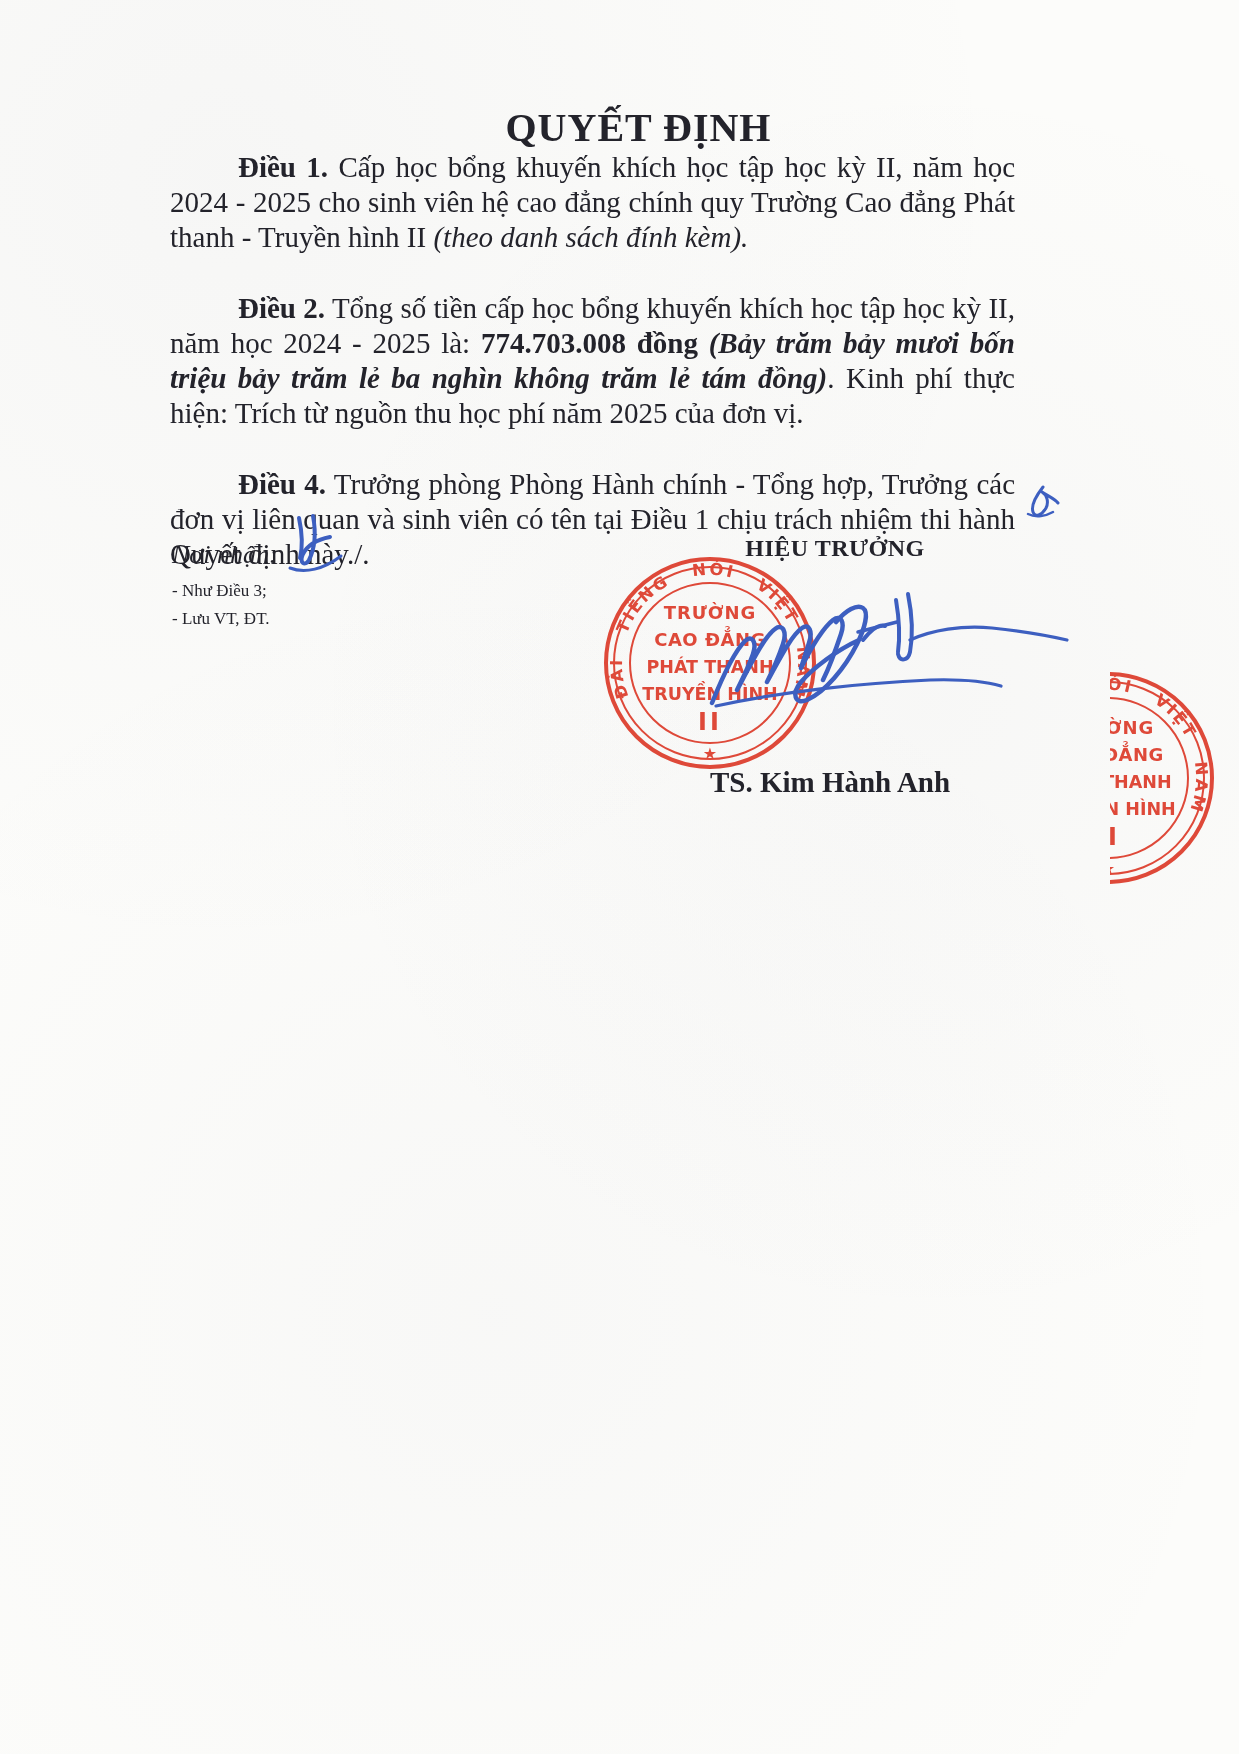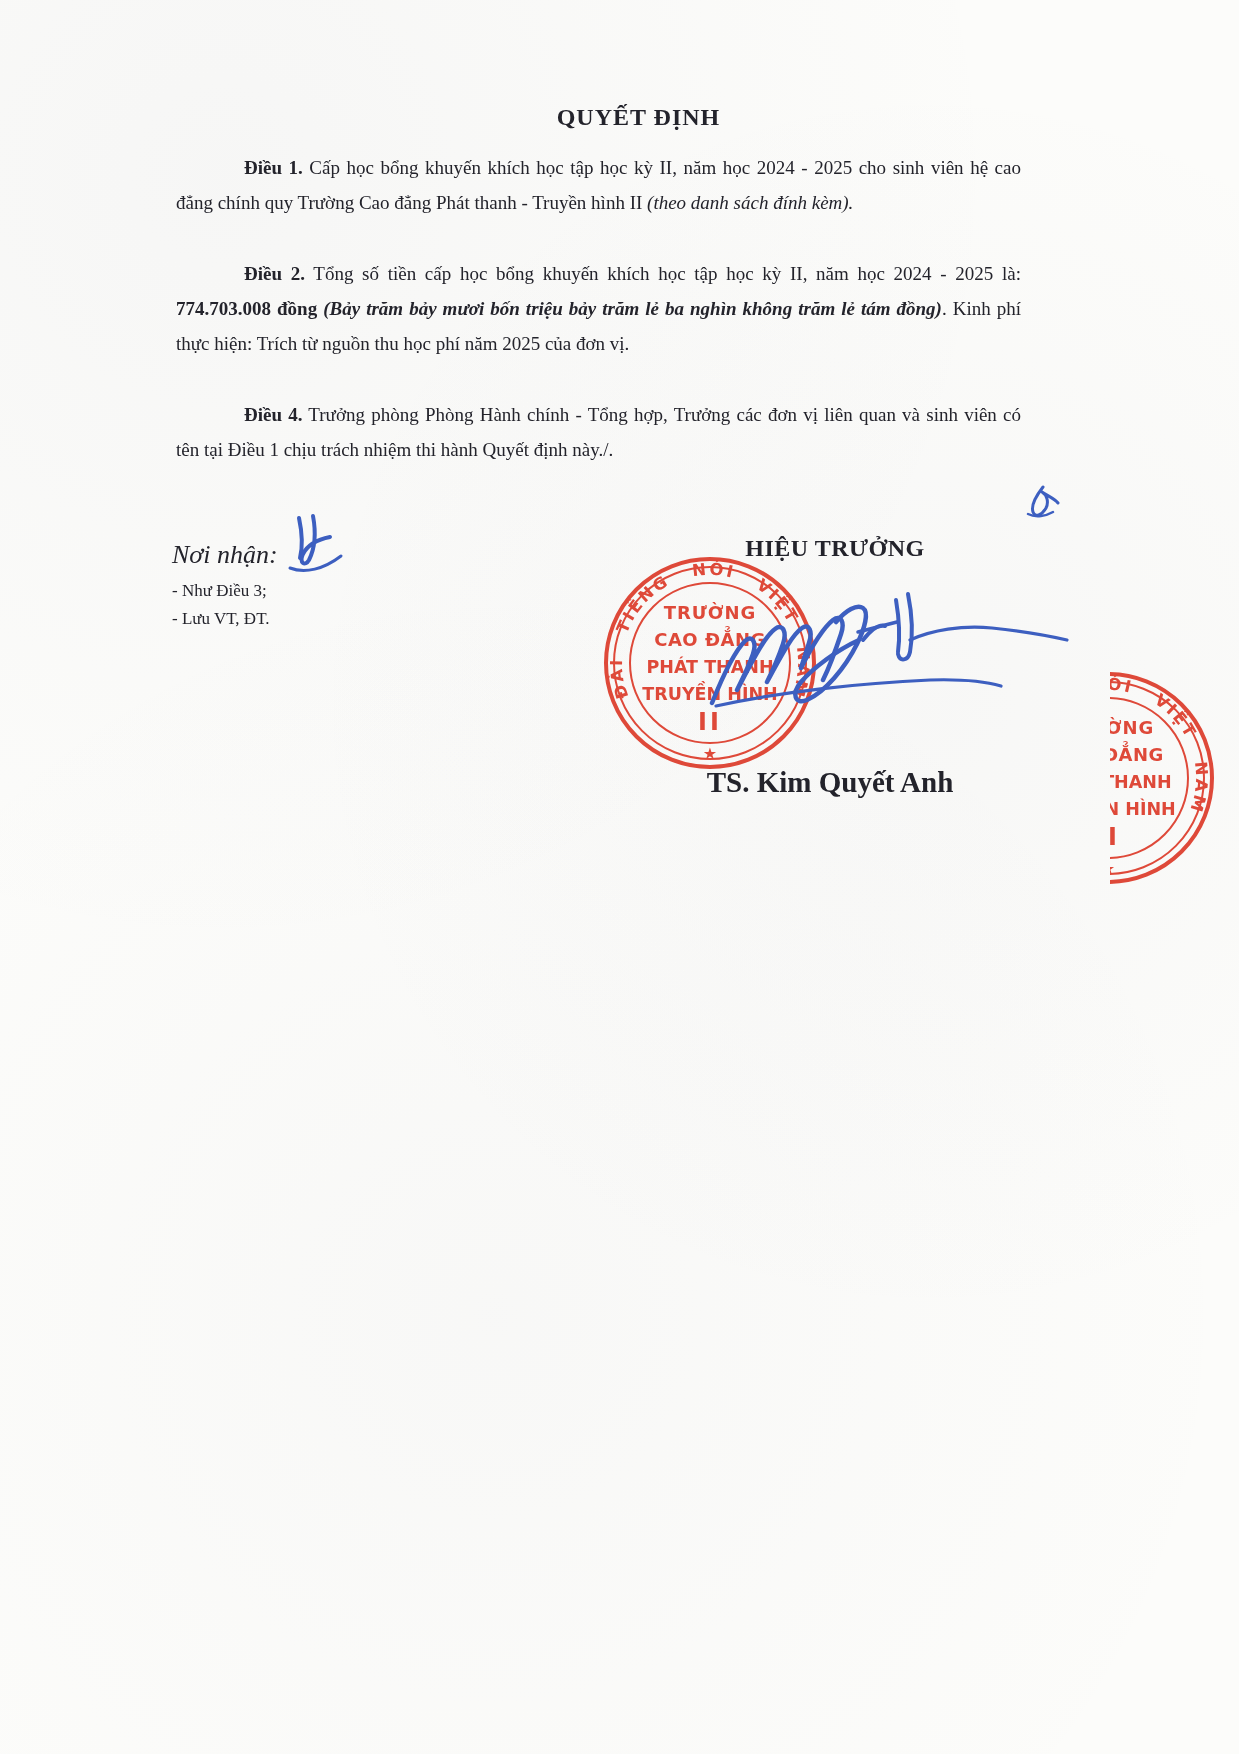--- a/index.html
+++ b/index.html
@@ -10,25 +10,25 @@
     background-image:
       radial-gradient(circle at 18% 10%, rgba(120,120,145,.045), transparent 42%),
       radial-gradient(circle at 75% 40%, rgba(120,120,145,.035), transparent 45%),
       radial-gradient(circle at 40% 75%, rgba(120,120,145,.03), transparent 50%);
     font-family:"Liberation Serif","DejaVu Serif",serif;
     color:#23232b;
     overflow:hidden;
   }
   .doc-title{
     position:absolute;top:104px;left:216px;width:845px;margin:0;
-    text-align:center;font-size:24px;font-weight:bold;letter-spacing:1px;
+    text-align:center;font-size:40px;font-weight:bold;letter-spacing:1px;
   }
   .body-text{
-    position:absolute;top:150px;left:176px;width:845px;
-    font-size:19px;line-height:35px;text-align:justify;
+    position:absolute;top:150px;left:170px;width:845px;
+    font-size:29px;line-height:35px;text-align:justify;
   }
   .para{margin:0;text-indent:68px;}
   .para + .para{margin-top:36px;}
   .lbl{font-weight:bold;}
   .it{font-style:italic;}
   .bd{font-weight:bold;}
   .bi{font-weight:bold;font-style:italic;}
   .recipients{position:absolute;left:172px;top:540px;}
   .recip-heading{font-size:26px;font-weight:normal;font-style:italic;margin:0 0 7px 0;}
   .recip-item{font-size:17px;line-height:28px;}
@@ -61,21 +61,21 @@
     <p class="para"><span class="lbl">Điều 4.</span><span> Trưởng phòng Phòng Hành chính - Tổng hợp, Trưởng các đơn vị liên quan và sinh viên có tên tại Điều 1 chịu trách nhiệm thi hành Quyết định này./.</span></p>
   </div>
 
   <div class="recipients">
     <p class="recip-heading">Nơi nhận:</p>
     <div class="recip-item">- Như Điều 3;</div>
     <div class="recip-item">- Lưu VT, ĐT.</div>
   </div>
 
   <p class="sig-title">HIỆU TRƯỞNG</p>
-  <p class="sig-name">TS. Kim Quyết Anh</p>
+  <p class="sig-name">TS. Kim Hành Anh</p>
 
   <div class="stamp stamp-main">
     <svg viewBox="-110 -110 220 220" xmlns="http://www.w3.org/2000/svg" font-family="DejaVu Sans, sans-serif" fill="#dd3c2b">
       <circle cx="0" cy="0" r="104" fill="none" stroke="#dd3c2b" stroke-width="4"></circle>
       <circle cx="0" cy="0" r="96" fill="none" stroke="#dd3c2b" stroke-width="2"></circle>
       <circle cx="0" cy="0" r="80" fill="none" stroke="#dd3c2b" stroke-width="2"></circle>
       <defs>
         <path id="arcA" d="M -75.4 45.3 A 88 88 0 1 1 75.4 45.3" fill="none"></path>
       </defs>
       <text font-size="16.5" font-weight="bold" style="letter-spacing:2.5px;word-spacing:15px;">

